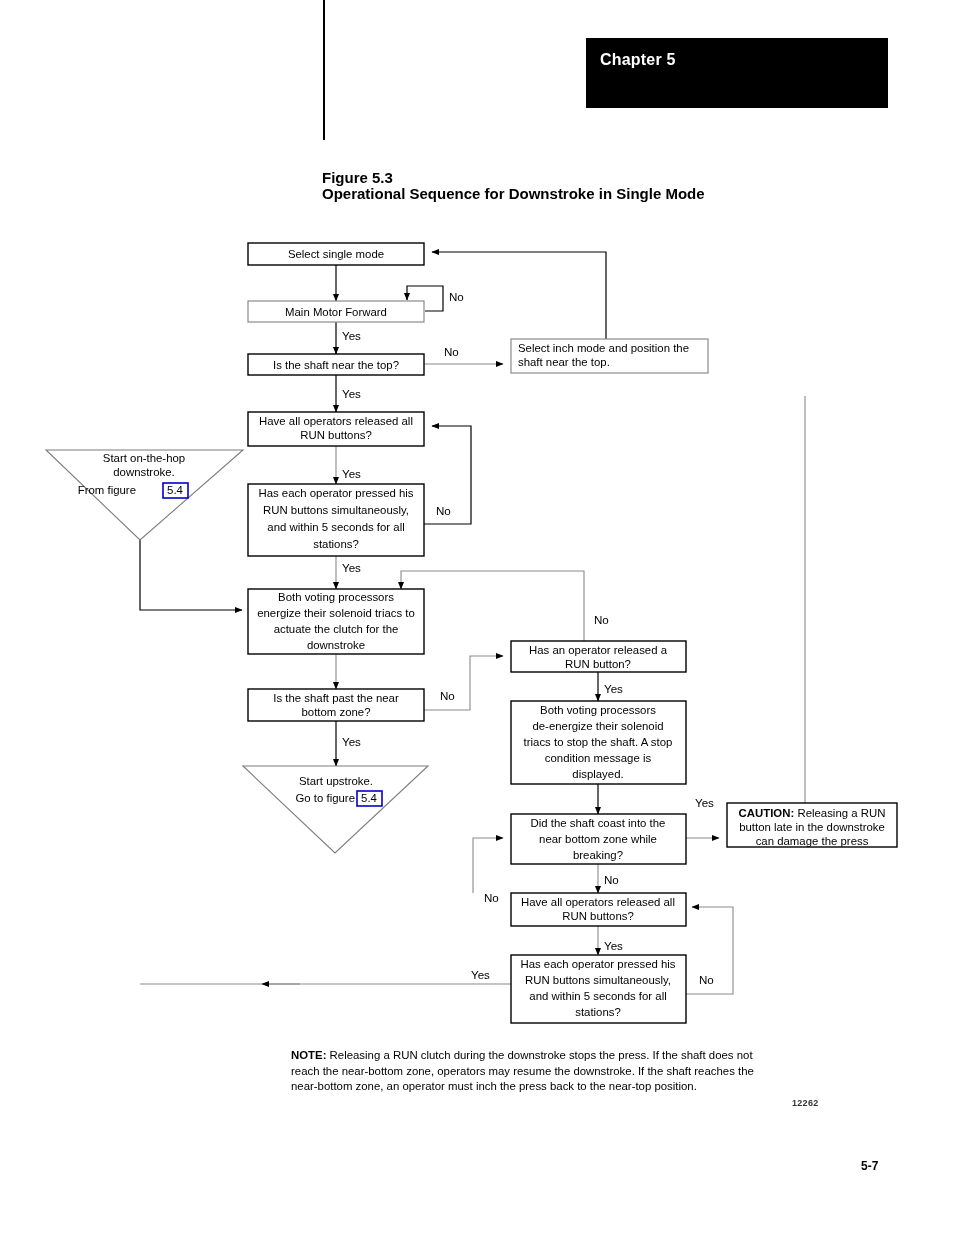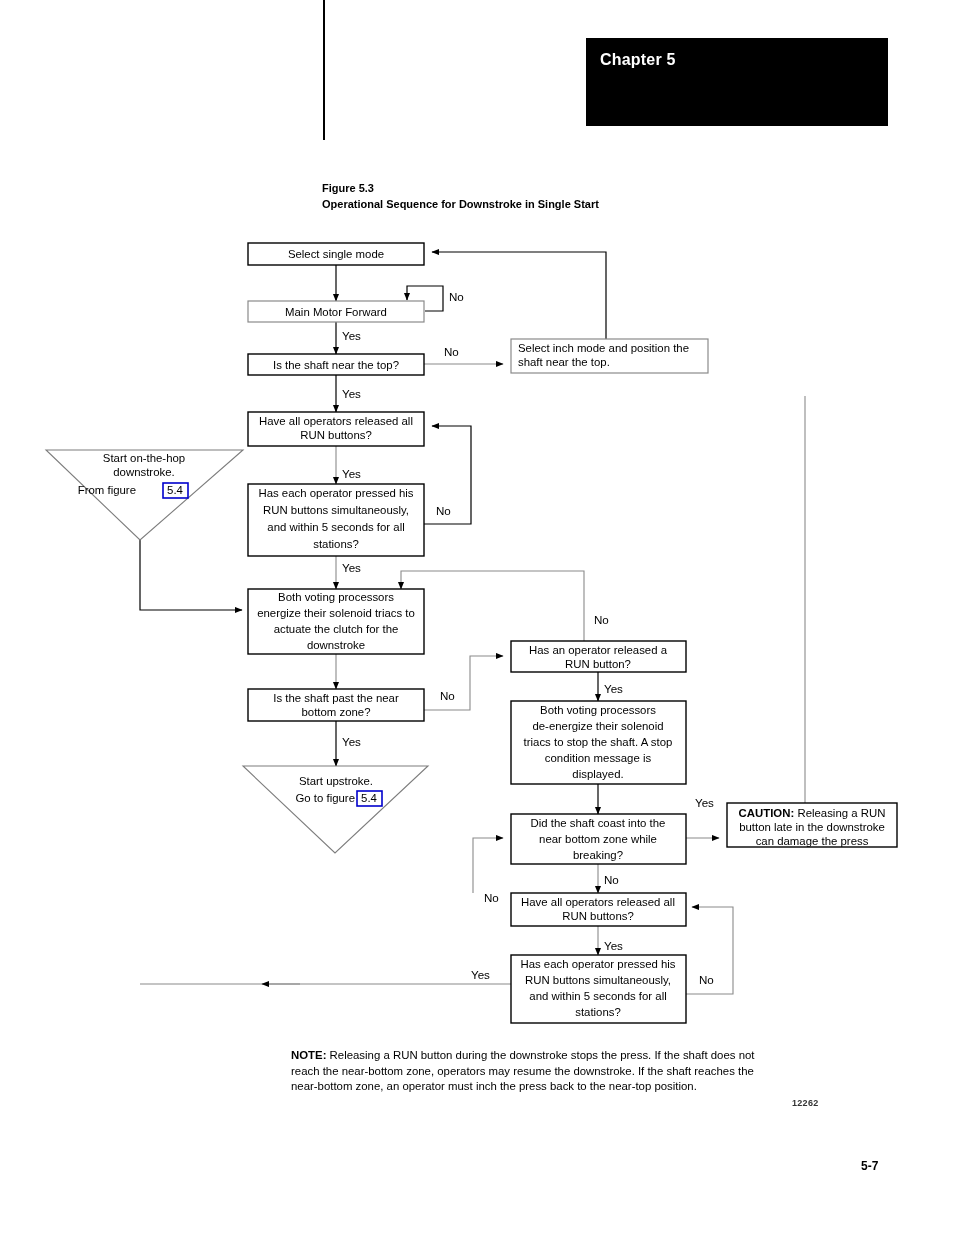--- a/index.html
+++ b/index.html
@@ -25,21 +25,21 @@
     width: 2px;
     height: 140px;
     background: #000000;
   }
 
   .chapter-banner {
     position: absolute;
     left: 586px;
     top: 38px;
     width: 302px;
-    height: 88px;
+    height: 70px;
     background: #000000;
     color: #ffffff;
     box-sizing: border-box;
     padding: 12px 11px 0 14px;
   }
   .chapter-banner .chapter-label {
     font-size: 16px;
     font-weight: bold;
     line-height: 19px;
     letter-spacing: .2px;
@@ -47,22 +47,22 @@
   .chapter-banner .chapter-subtitle {
     font-size: 15px;
     font-weight: normal;
     line-height: 19px;
     letter-spacing: .1px;
   }
 
   .figure-caption {
     position: absolute;
     left: 322px;
-    top: 180px;
-    font-size: 11px;
+    top: 170px;
+    font-size: 15px;
     font-weight: bold;
     line-height: 16px;
   }
 
   .note-block {
     position: absolute;
     left: 291px;
     top: 1048px;
     width: 465px;
     font-size: 11.4px;
@@ -140,21 +140,21 @@
 <body>
 
 <div class="page-rule-vertical"></div>
 
 <div class="chapter-banner">
   <div class="chapter-label">Chapter 5</div>
 </div>
 
 <div class="figure-caption">
   <div>Figure 5.3</div>
-  <div>Operational Sequence for Downstroke in Single Start</div>
+  <div>Operational Sequence for Downstroke in Single Mode</div>
 </div>
 
 <svg id="flow-svg" viewBox="0 0 954 1235" xmlns="http://www.w3.org/2000/svg">
   <defs>
     <marker id="ah" markerWidth="9" markerHeight="9" refX="7.4" refY="3.2" orient="auto" markerUnits="userSpaceOnUse">
       <path d="M0,0 L8,3.2 L0,6.4 Z" class="arrow-head"></path>
     </marker>
     <marker id="ah-soft" markerWidth="9" markerHeight="9" refX="7.4" refY="3.2" orient="auto" markerUnits="userSpaceOnUse">
       <path d="M0,0 L8,3.2 L0,6.4 Z" fill="#000000"></path>
     </marker>
@@ -299,17 +299,17 @@
   <text class="edge-label" x="604" y="693">Yes</text>
   <text class="edge-label" x="695" y="807">Yes</text>
   <text class="edge-label" x="604" y="884">No</text>
   <text class="edge-label" x="484" y="902">No</text>
   <text class="edge-label" x="604" y="950">Yes</text>
   <text class="edge-label" x="699" y="984">No</text>
   <text class="edge-label" x="471" y="979">Yes</text>
 </svg>
 
 <div class="note-block">
-  <b>NOTE:</b><span> Releasing a RUN button during the downstroke stops the press. If the shaft does not reach the near-bottom zone, operators may resume the downstroke.  If the shaft reaches the near-bottom zone, an operator must inch the press back to the near-top position.</span>
+  <b>NOTE:</b><span> Releasing a RUN clutch during the downstroke stops the press. If the shaft does not reach the near-bottom zone, operators may resume the downstroke.  If the shaft reaches the near-bottom zone, an operator must inch the press back to the near-top position.</span>
 </div>
 
 <div class="figure-id">12262</div>
 <div class="page-number">5-7</div>
 
 </body></html>

